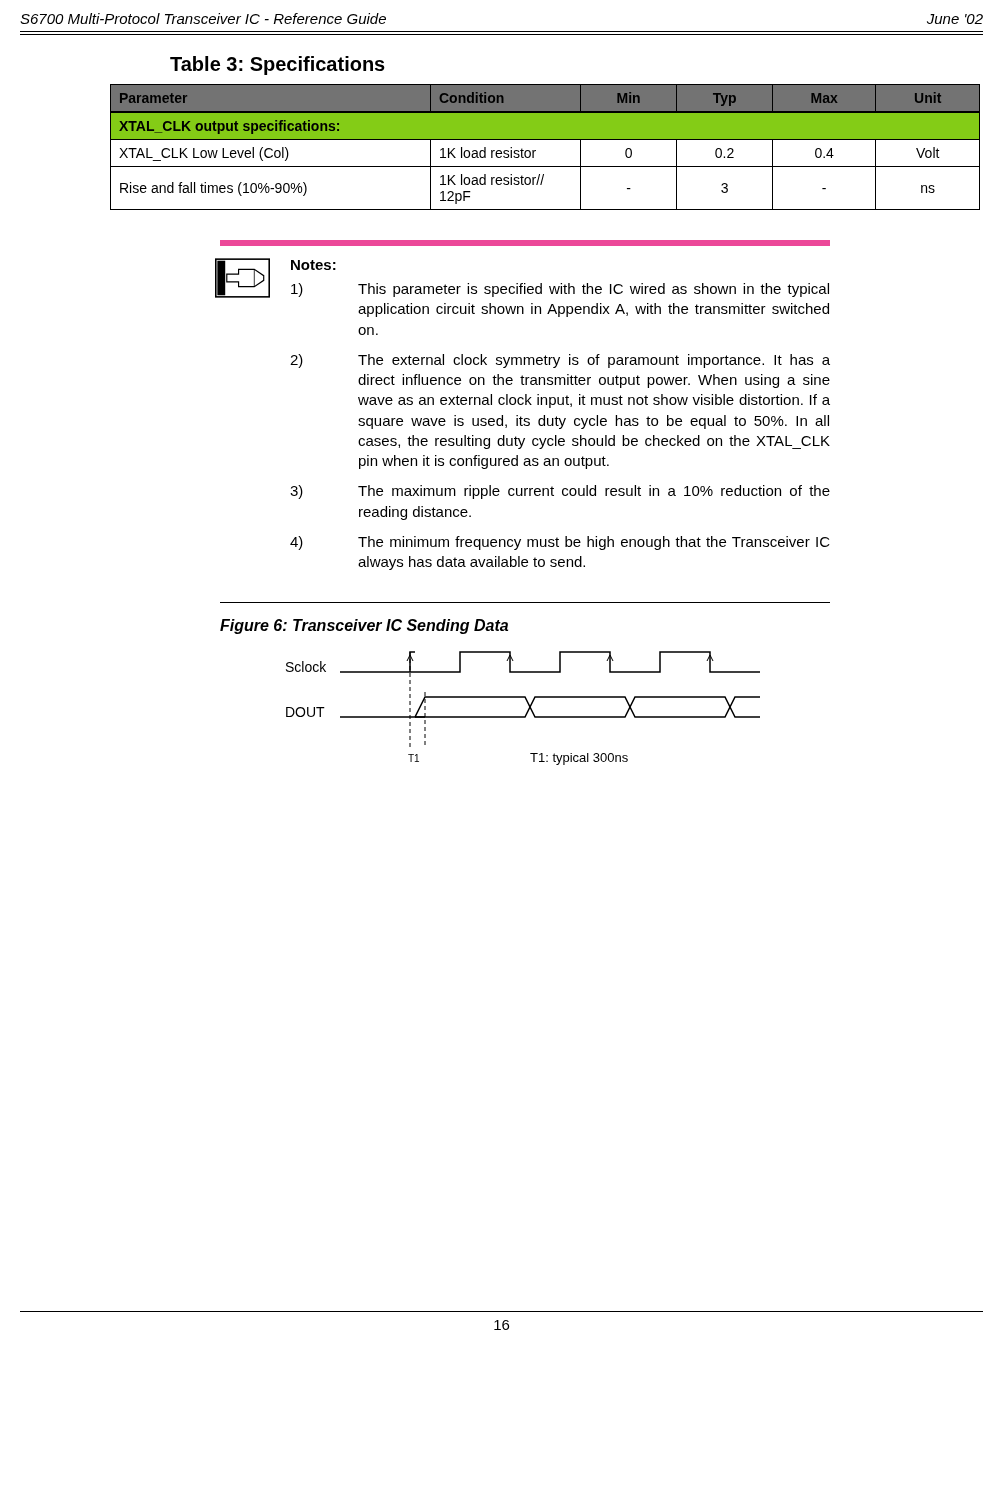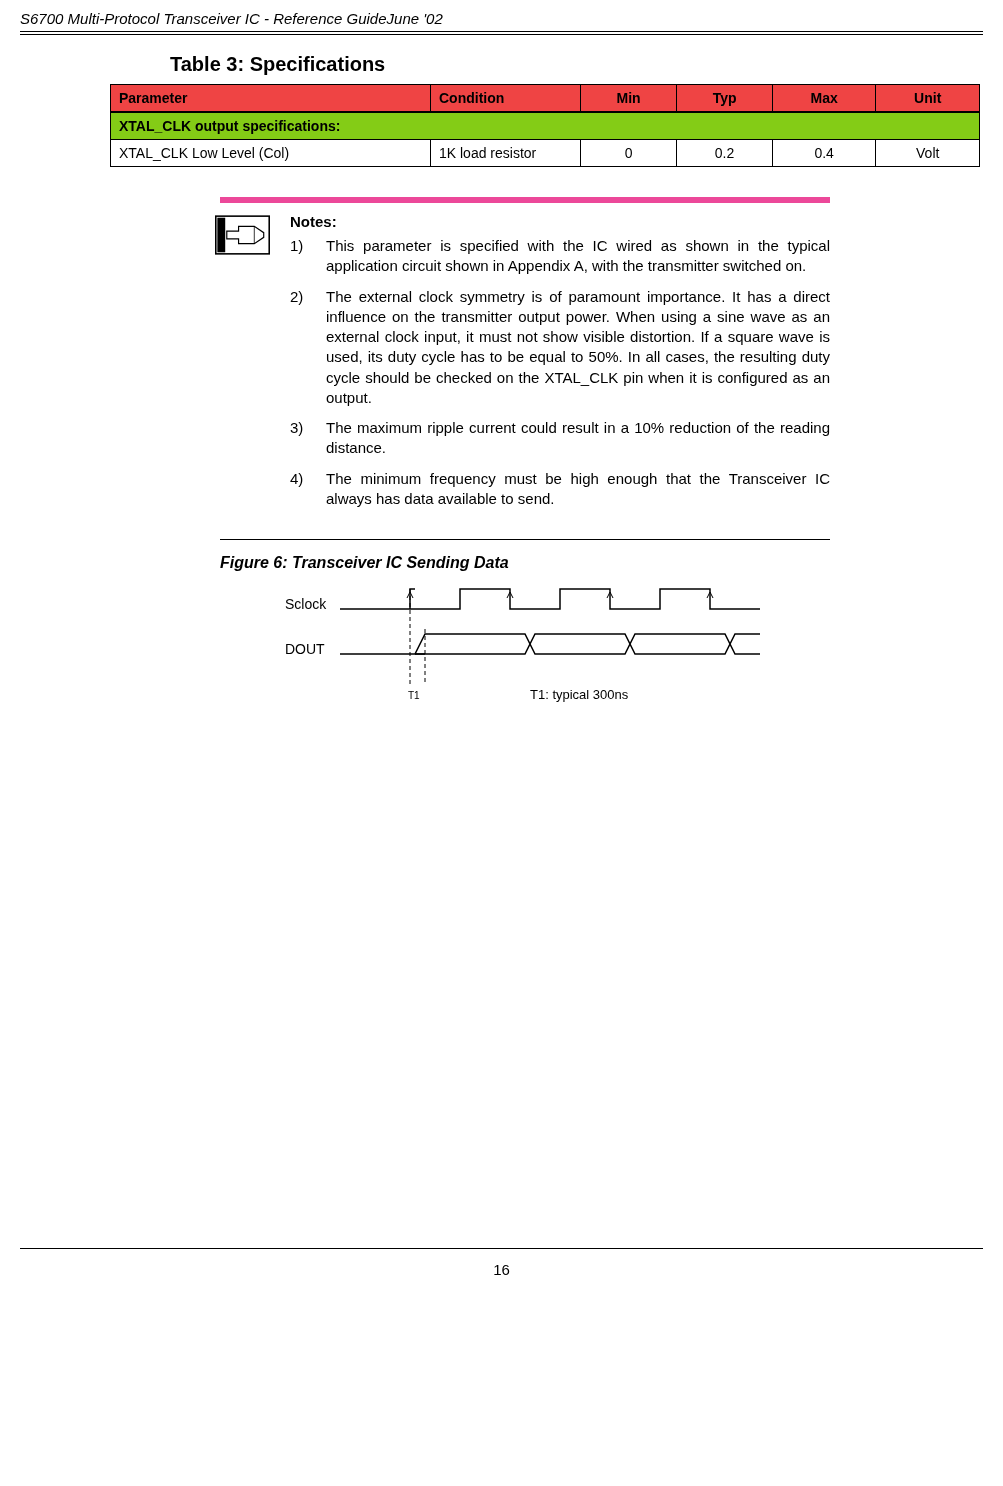--- a/index.html
+++ b/index.html
@@ -6,20 +6,21 @@
     body {
       font-family: Arial, Helvetica, sans-serif;
       width: 1003px;
       margin: 0 auto;
       background: #fff;
       color: #000;
       padding: 0 20px;
     }
     .header-row {
       display: flex;
+      justify-content: space-between;
       font-style: italic;
       font-size: 15px;
       padding: 10px 0 4px 0;
     }
     hr.top-rule { border: none; border-top: 1px solid #000; margin-bottom: 2px; }
     hr.top-rule2 { border: none; border-top: 1px solid #000; margin-bottom: 18px; }
     .table-caption {
       text-align: left;
       font-weight: bold;
       font-size: 20px;
@@ -30,21 +31,21 @@
       width: 870px;
       margin: 0 0 30px 90px;
       font-size: 14px;
     }
     .spec-table th, .spec-table td {
       border: 1px solid #000;
       padding: 5px 8px;
       text-align: center;
       vertical-align: middle;
     }
-    .spec-table th { background: #ef4444; font-weight: bold; }
+    .spec-table th { background: #737373; font-weight: bold; }
     .spec-table .param-col { text-align: left; width: 320px; }
     .spec-table .cond-col { text-align: left; width: 150px; }
     .spec-table .section-row td {
       text-align: left;
       font-weight: bold;
       background: #84cc16;
       border-top: 2px solid #000;
     }
     .notes-block {
       width: 610px;
@@ -76,39 +77,40 @@
       margin-bottom: 10px;
       line-height: 1.35;
     }
     .notes-list .num {
       width: 36px;
       flex-shrink: 0;
     }
     .notes-list .txt {
       flex: 1;
       text-align: justify;
+      margin-left: 32px;
     }
     .fig-caption {
       font-weight: bold;
       font-style: italic;
       margin: 14px 0 12px 200px;
       font-size: 16px;
     }
     .timing-diagram {
       margin-left: 260px;
       width: 500px;
       height: 150px;
     }
     .footer {
       position: relative;
       margin-top: 510px;
       border-top: 1px solid #000;
       text-align: center;
       font-size: 15px;
-      padding-top: 12px;
+      padding-top: 4px;
     }
   </style>
 </head>
 <body>
 
 
 
 <div class="header-row">
   <span>S6700 Multi-Protocol Transceiver IC - Reference Guide</span>
   <span>June '02</span>
@@ -132,20 +134,28 @@
     <td colspan="6">XTAL_CLK output specifications:</td>
   </tr>
   <tr>
     <td class="param-col">XTAL_CLK Low Level (Col)</td>
     <td class="cond-col">1K load resistor</td>
     <td>0</td>
     <td>0.2</td>
     <td>0.4</td>
     <td>Volt</td>
   </tr>
+  <tr>
+    <td class="param-col">Rise and fall times (10%-90%)</td>
+    <td class="cond-col">1K load resistor// 12pF</td>
+    <td>-</td>
+    <td>3</td>
+    <td>-</td>
+    <td>ns</td>
+  </tr>
 </tbody>
   </table>
 
 <div class="notes-block">
   <svg class="notes-icon" viewBox="0 0 70 50">
     <rect x="1" y="1" width="68" height="48" fill="#fff" stroke="#000" stroke-width="2"></rect>
     <rect x="3" y="3" width="10" height="44" fill="#000"></rect>
     <path d="M 15 20 L 30 20 L 30 14 L 50 14 L 62 22 L 62 28 L 50 36 L 30 36 L 30 30 L 15 30 Z" fill="#fff" stroke="#000" stroke-width="1.5"></path>
     <line x1="50" y1="14" x2="50" y2="36" stroke="#000" stroke-width="1"></line>
   </svg>

